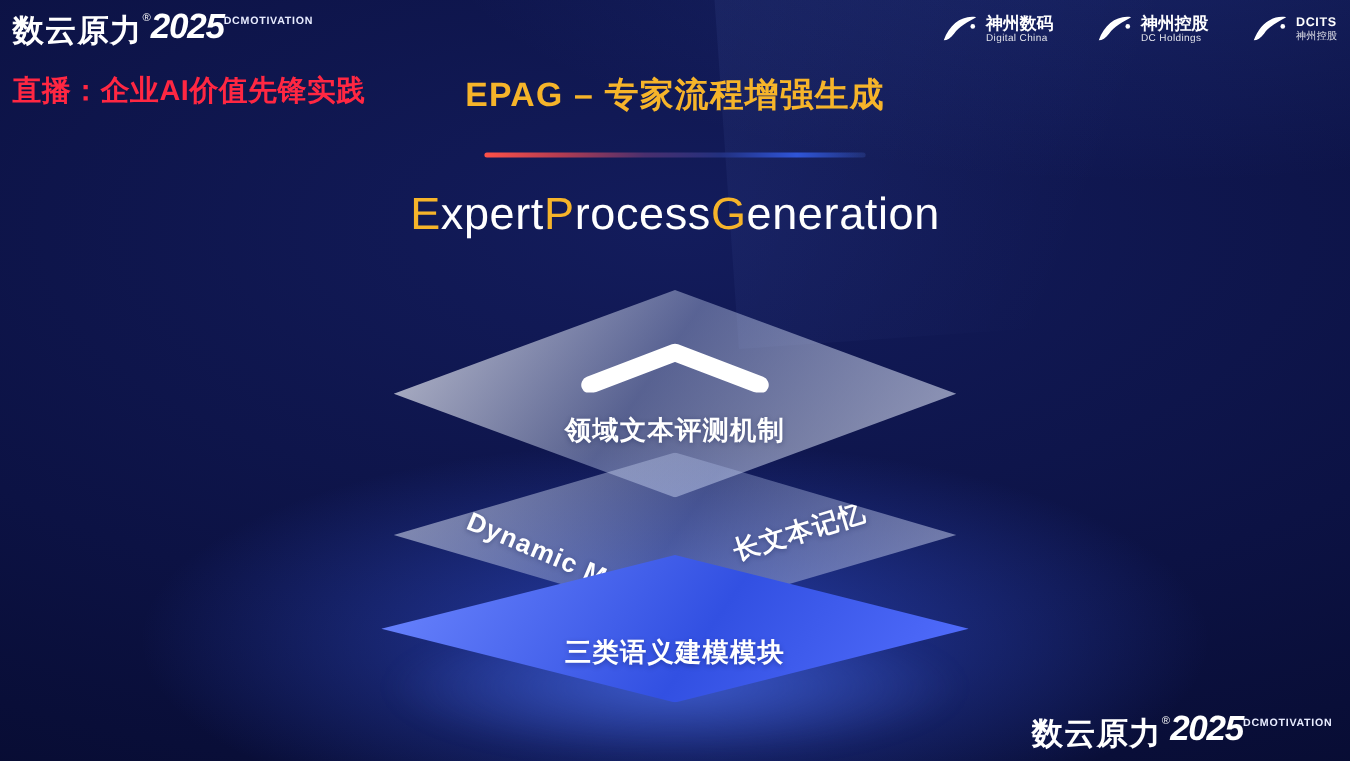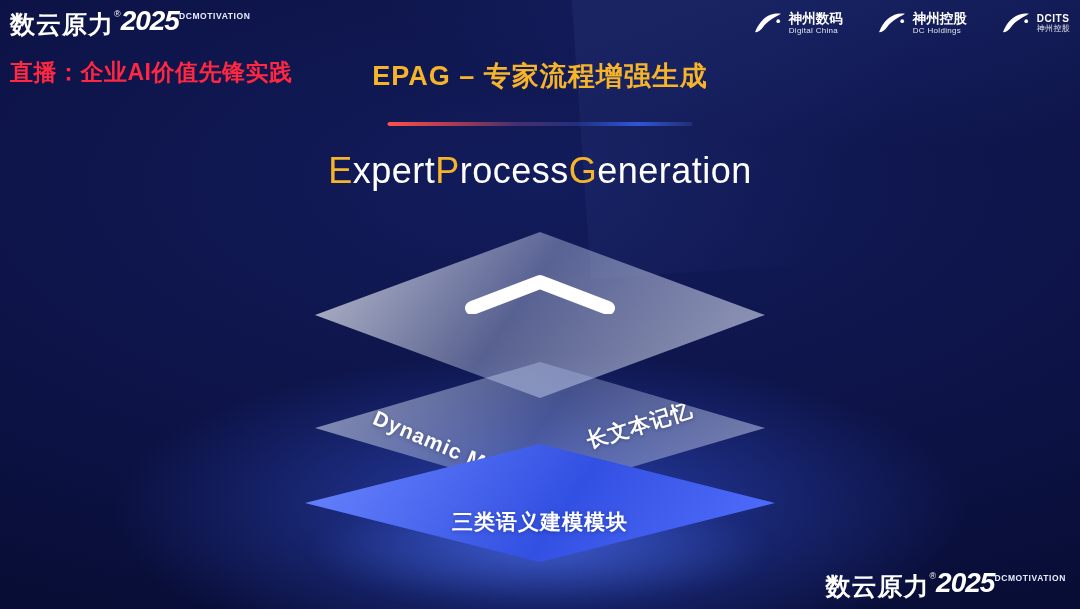--- a/index.html
+++ b/index.html
@@ -163,20 +163,21 @@
 
   <div class="glow"></div>
 
   <div class="stack">
     <div class="layer layer-top">
       <span class="chevron">
         <svg width="160" height="40" viewBox="0 0 160 40">
             <polyline points="12,34 80,8 148,34" fill="none" stroke="#ffffff" stroke-width="14" stroke-linecap="round" stroke-linejoin="round"></polyline>
           </svg>
       </span>
+      <div class="layer-label label-top">领域文本评测机制</div>
     </div>
     <div class="layer layer-middle">
       <div class="rot-label label-dynamic">Dynamic MOE</div>
       <div class="rot-label label-memory">长文本记忆</div>
     </div>
     <div class="layer layer-bottom">
       <div class="layer-label label-bottom">三类语义建模模块</div>
     </div>
   </div>
 

